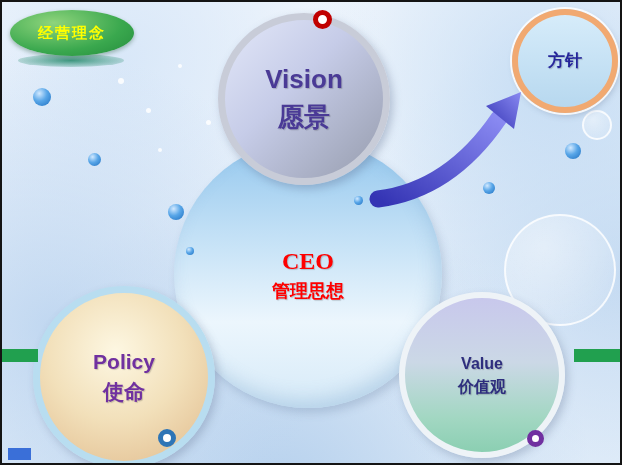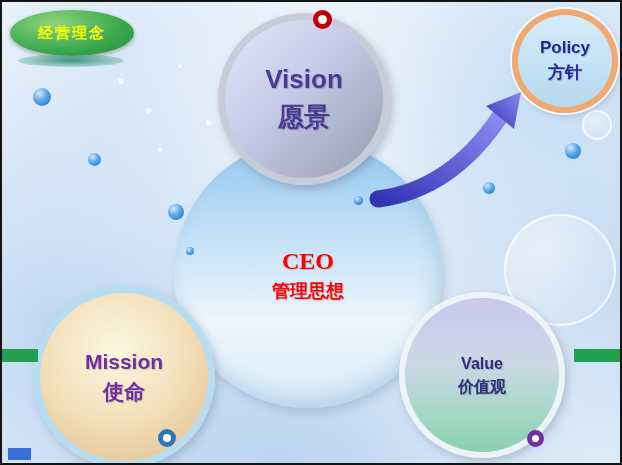--- a/index.html
+++ b/index.html
@@ -140,26 +140,25 @@
     <span>CEO</span>
     <span style="font-size:18px;">管理思想</span>
   </div>
 
   <div class="node vision">
     <span>Vision</span>
     <span>愿景</span>
   </div>
 
   <div class="node policy">
-    <span>Policy</span>
     <span>方针</span>
   </div>
 
   <div class="node mission">
-    <span>Mission</span>
+    <span>Policy</span>
     <span>使命</span>
   </div>
 
   <div class="node value">
     <span>Value</span>
     <span>价值观</span>
   </div>
 
   <svg class="arrow" viewBox="0 0 622 465">
     <defs>

